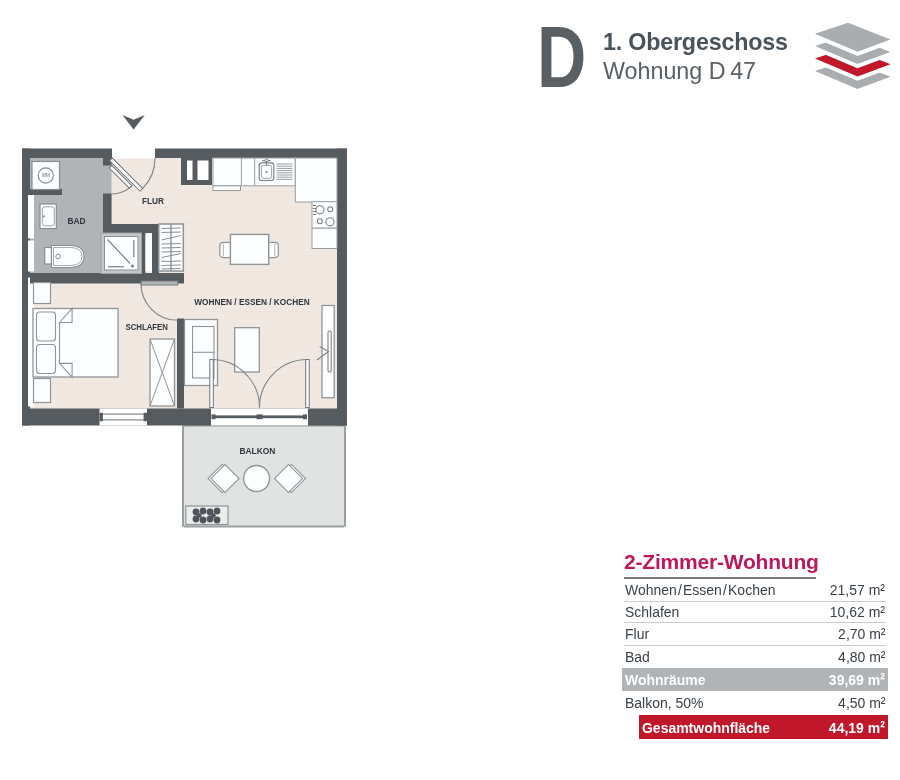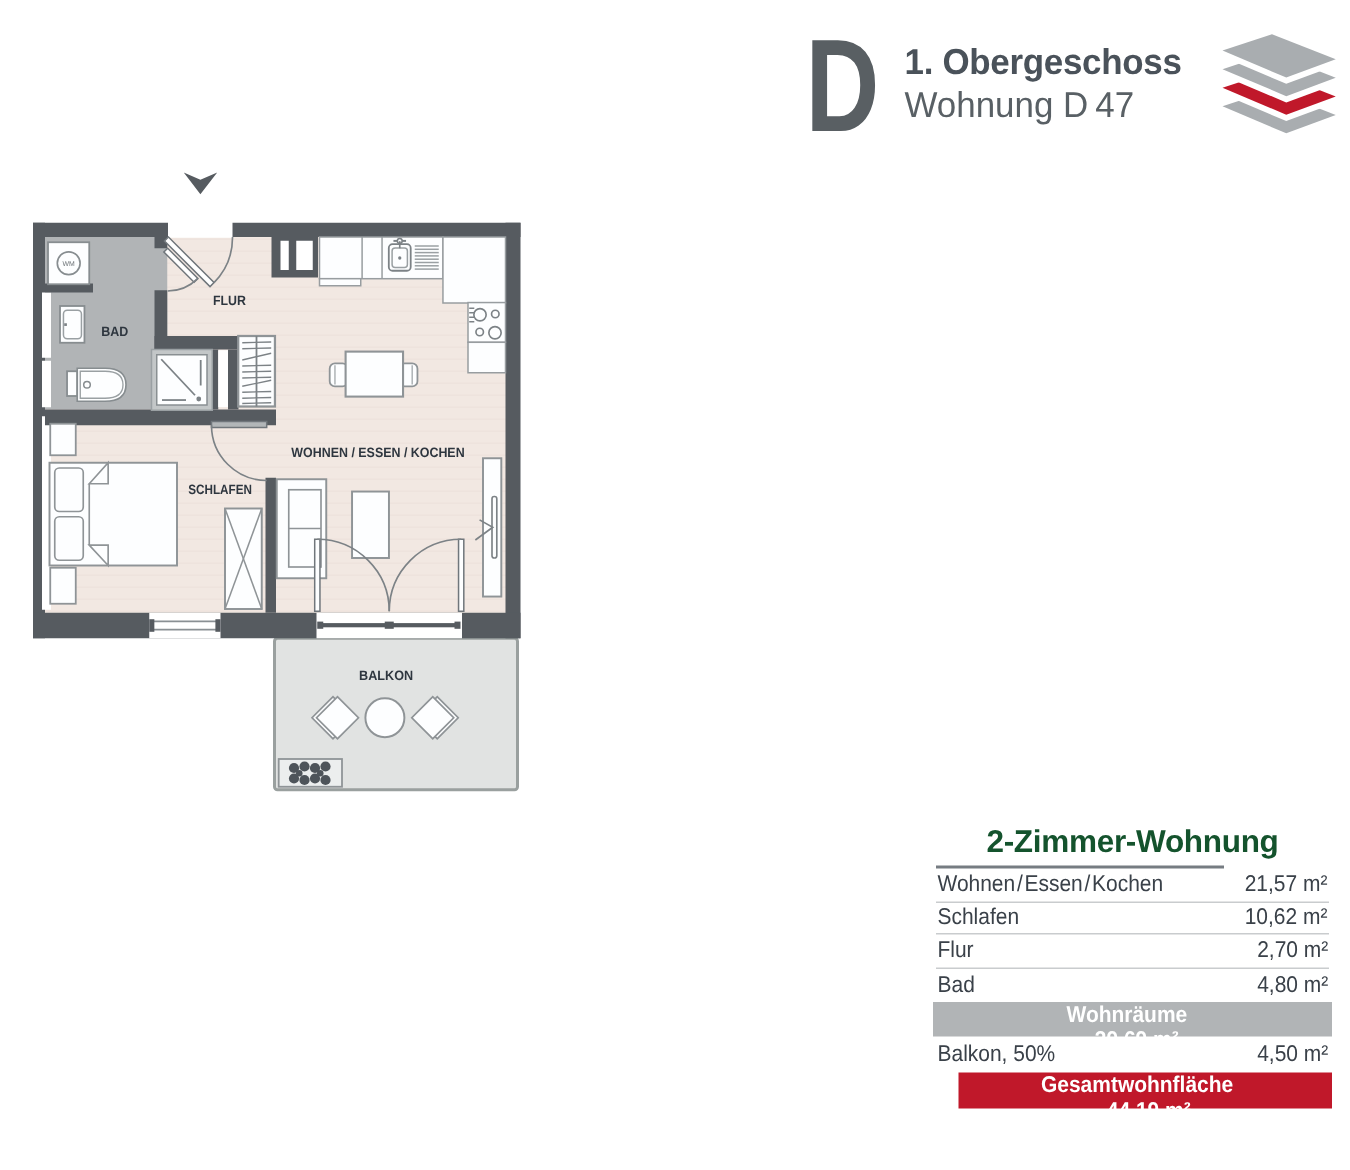--- a/index.html
+++ b/index.html
@@ -1,29 +1,29 @@
 <!DOCTYPE html>
 <html><head>
 <meta charset="utf-8">
 <style>
   html,body{margin:0;padding:0;background:#fff;}
   .page{position:relative;width:900px;height:780px;font-family:"Liberation Sans",sans-serif;overflow:hidden;background:#fff;}
   .bigD{position:absolute;left:537px;top:13px;font-size:88px;font-weight:bold;color:#595f63;transform:scaleX(0.775);transform-origin:left top;line-height:1;}
   .h1{position:absolute;left:603px;top:29.5px;font-size:24px;font-weight:bold;color:#4a525a;transform:scaleX(0.97);transform-origin:left top;line-height:1;letter-spacing:-0.2px;}
   .h2{position:absolute;left:603px;top:59px;font-size:24px;font-weight:normal;color:#596065;transform:scaleX(0.97);transform-origin:left top;line-height:1;}
   .tbl{position:absolute;left:624px;top:550px;width:262px;color:#3a4149;}
-  .tbl h3{margin:0;font-size:21px;font-weight:bold;color:#14532d;letter-spacing:-0.2px;line-height:1.15;text-align:center;}
+  .tbl h3{margin:0;font-size:21px;font-weight:bold;color:#be185d;letter-spacing:-0.2px;line-height:1.15;}
   .trule{height:2px;background:#767c82;width:192px;margin-top:2.5px;}
   .row{display:flex;justify-content:space-between;align-items:center;height:21.5px;border-bottom:1px solid #c9ccce;font-size:15.2px;padding:0 1px;}
   .row span:first-child{transform:scaleX(0.92);transform-origin:left center;white-space:nowrap;}
   .row span.v{transform:scaleX(0.92);transform-origin:right center;white-space:nowrap;}
   .r1{height:22.5px;} .r2{height:19.5px;} .r3{height:22px;}
   .r4{height:22.5px;border-bottom:none;}
   .r6{height:24.5px;border-bottom:none;gap:40px;}
-  .band{display:flex;justify-content:space-between;align-items:center;height:22.5px;font-weight:bold;color:#fff;font-size:15.2px;padding:0 3px;margin:0 -2px;flex-direction:column;}
+  .band{display:flex;justify-content:space-between;align-items:center;height:22.5px;font-weight:bold;color:#fff;font-size:15.2px;padding:0 3px;margin:0 -2px;}
   .band span:first-child{transform:scaleX(0.92);transform-origin:left center;white-space:nowrap;}
   .band span:last-child{transform:scaleX(0.92);transform-origin:right center;white-space:nowrap;}
   .band.red{height:24px;margin-left:15px;}
   .gray{background:#b1b4b6;}
   .red{background:#c0182a;}
 </style>
 </head>
 <body>
 <div class="page">
 

